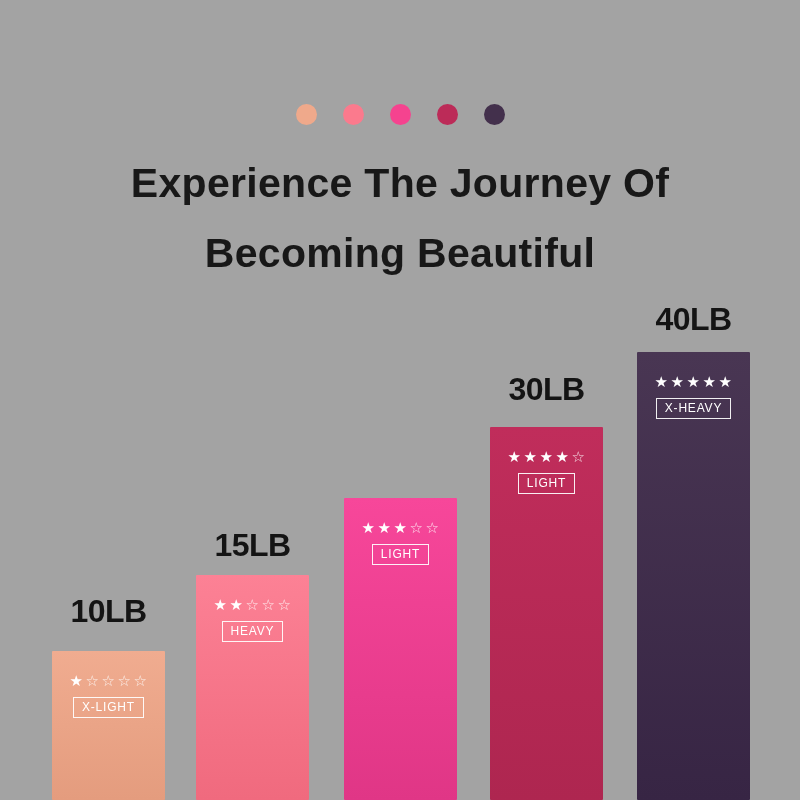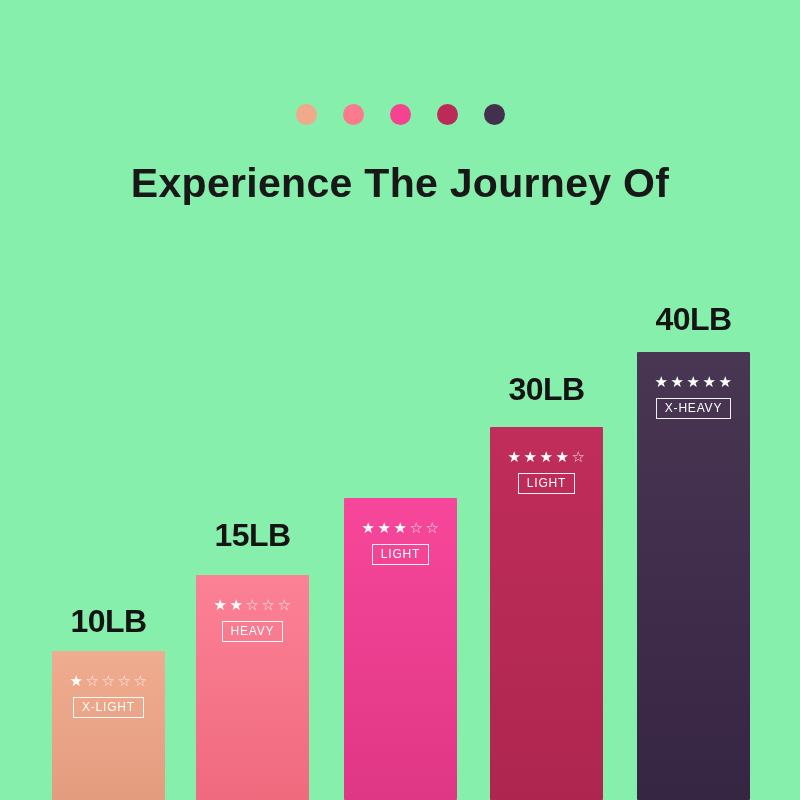--- a/index.html
+++ b/index.html
@@ -8,21 +8,21 @@
     height: 800px;
     overflow: hidden;
     background: #ffffff;
     font-family: "Liberation Sans", sans-serif;
   }
 
   #infographic {
     position: relative;
     width: 800px;
     height: 800px;
-    background: #86efac;
+    background: #a3a3a3;
     overflow: hidden;
   }
 
   
   #dots-row {
     position: absolute;
     top: 104px;
     left: 0;
     width: 800px;
     display: flex;
@@ -126,40 +126,41 @@
   <div id="dots-row">
       <span class="dot" style="background: rgb(239, 169, 139);"></span>
       <span class="dot" style="background: rgb(251, 122, 141);"></span>
       <span class="dot" style="background: rgb(245, 67, 143);"></span>
       <span class="dot" style="background: rgb(188, 43, 88);"></span>
       <span class="dot" style="background: rgb(67, 48, 76);"></span>
     </div>
 
   <h1 id="headline">
     <span class="hl-line">Experience The Journey Of</span>
+    <span class="hl-line">Becoming Beautiful</span>
   </h1>
 
   <div id="chart">
       <div class="bar-group" style="left: 52px; width: 113px; height: 212px;">
-        <div class="bar-weight" style="top: 14px;">10LB</div>
+        <div class="bar-weight" style="top: 4px;">10LB</div>
         <div class="bar" style="height: 149px; background: linear-gradient(rgb(240, 172, 144) 0%, rgb(228, 156, 126) 100%);">
           <div class="bar-inner">
             <div class="stars">
               <span class="star">★</span>
               <span class="star empty">☆</span>
               <span class="star empty">☆</span>
               <span class="star empty">☆</span>
               <span class="star empty">☆</span>
             </div>
             <div class="level-badge">X-LIGHT</div>
           </div>
         </div>
       </div>
       <div class="bar-group" style="left: 196px; width: 113px; height: 287px;">
-        <div class="bar-weight" style="top: 3px;">15LB</div>
+        <div class="bar-weight" style="top: 13px;">15LB</div>
         <div class="bar" style="height: 225px; background: linear-gradient(rgb(252, 129, 149) 0%, rgb(240, 106, 126) 100%);">
           <div class="bar-inner">
             <div class="stars">
               <span class="star">★</span>
               <span class="star">★</span>
               <span class="star empty">☆</span>
               <span class="star empty">☆</span>
               <span class="star empty">☆</span>
             </div>
             <div class="level-badge">HEAVY</div>

